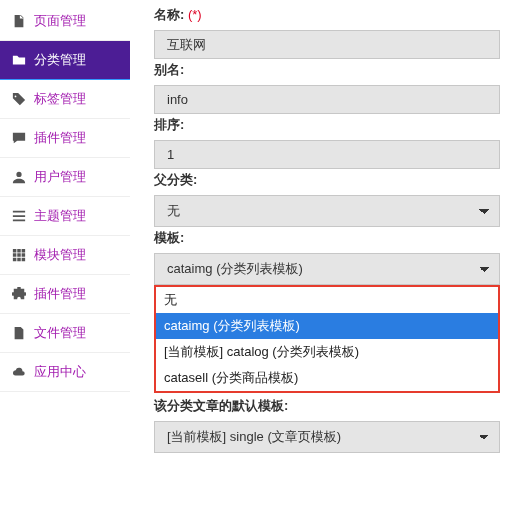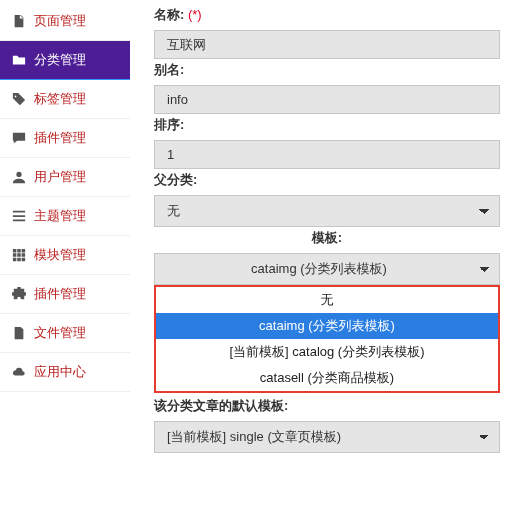--- a/index.html
+++ b/index.html
@@ -15,21 +15,21 @@
   .sidebar {
     width: 130px;
     flex-shrink: 0;
     padding-top: 2px;
   }
   .sidebar-item {
     display: flex;
     align-items: center;
     gap: 8px;
     padding: 10px 12px;
-    color: #b91c1c;
+    color: #a21caf;
     cursor: pointer;
     border-bottom: 1px solid #eee;
     font-size: 13px;
   }
   .sidebar-item.active {
     background: #4c1d95;
     color: #fff;
     border-bottom-color: #3399ff;
   }
   .sidebar-item .ico {
@@ -67,21 +67,21 @@
     appearance: none;
     -webkit-appearance: none;
     background-image: linear-gradient(45deg, transparent 50%, #333 50%),
                       linear-gradient(135deg, #333 50%, transparent 50%);
     background-position: calc(100% - 15px) center, calc(100% - 10px) center;
     background-size: 5px 5px, 5px 5px;
     background-repeat: no-repeat;
     padding-right: 28px;
   }
 
-  .dropdown-wrap { position: relative; text-align: center; }
+  .dropdown-wrap { position: relative; }
   .dropdown-open {
     position: absolute;
     left: 0;
     right: 0;
     top: 100%;
     border: 2px solid #d53;
     border-color: #e33 #e33 #e33 #e33;
     border-color: #dd3b2a;
     background: #fff;
     z-index: 5;

